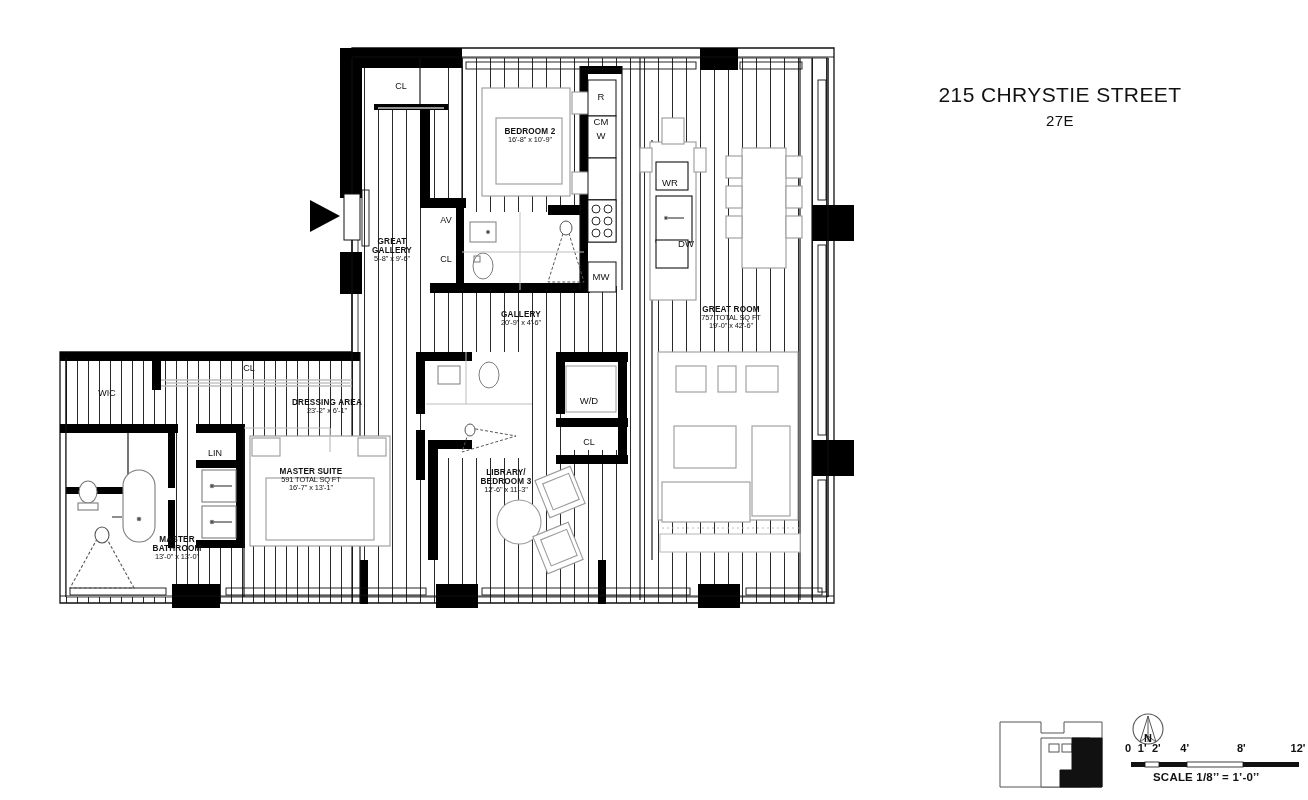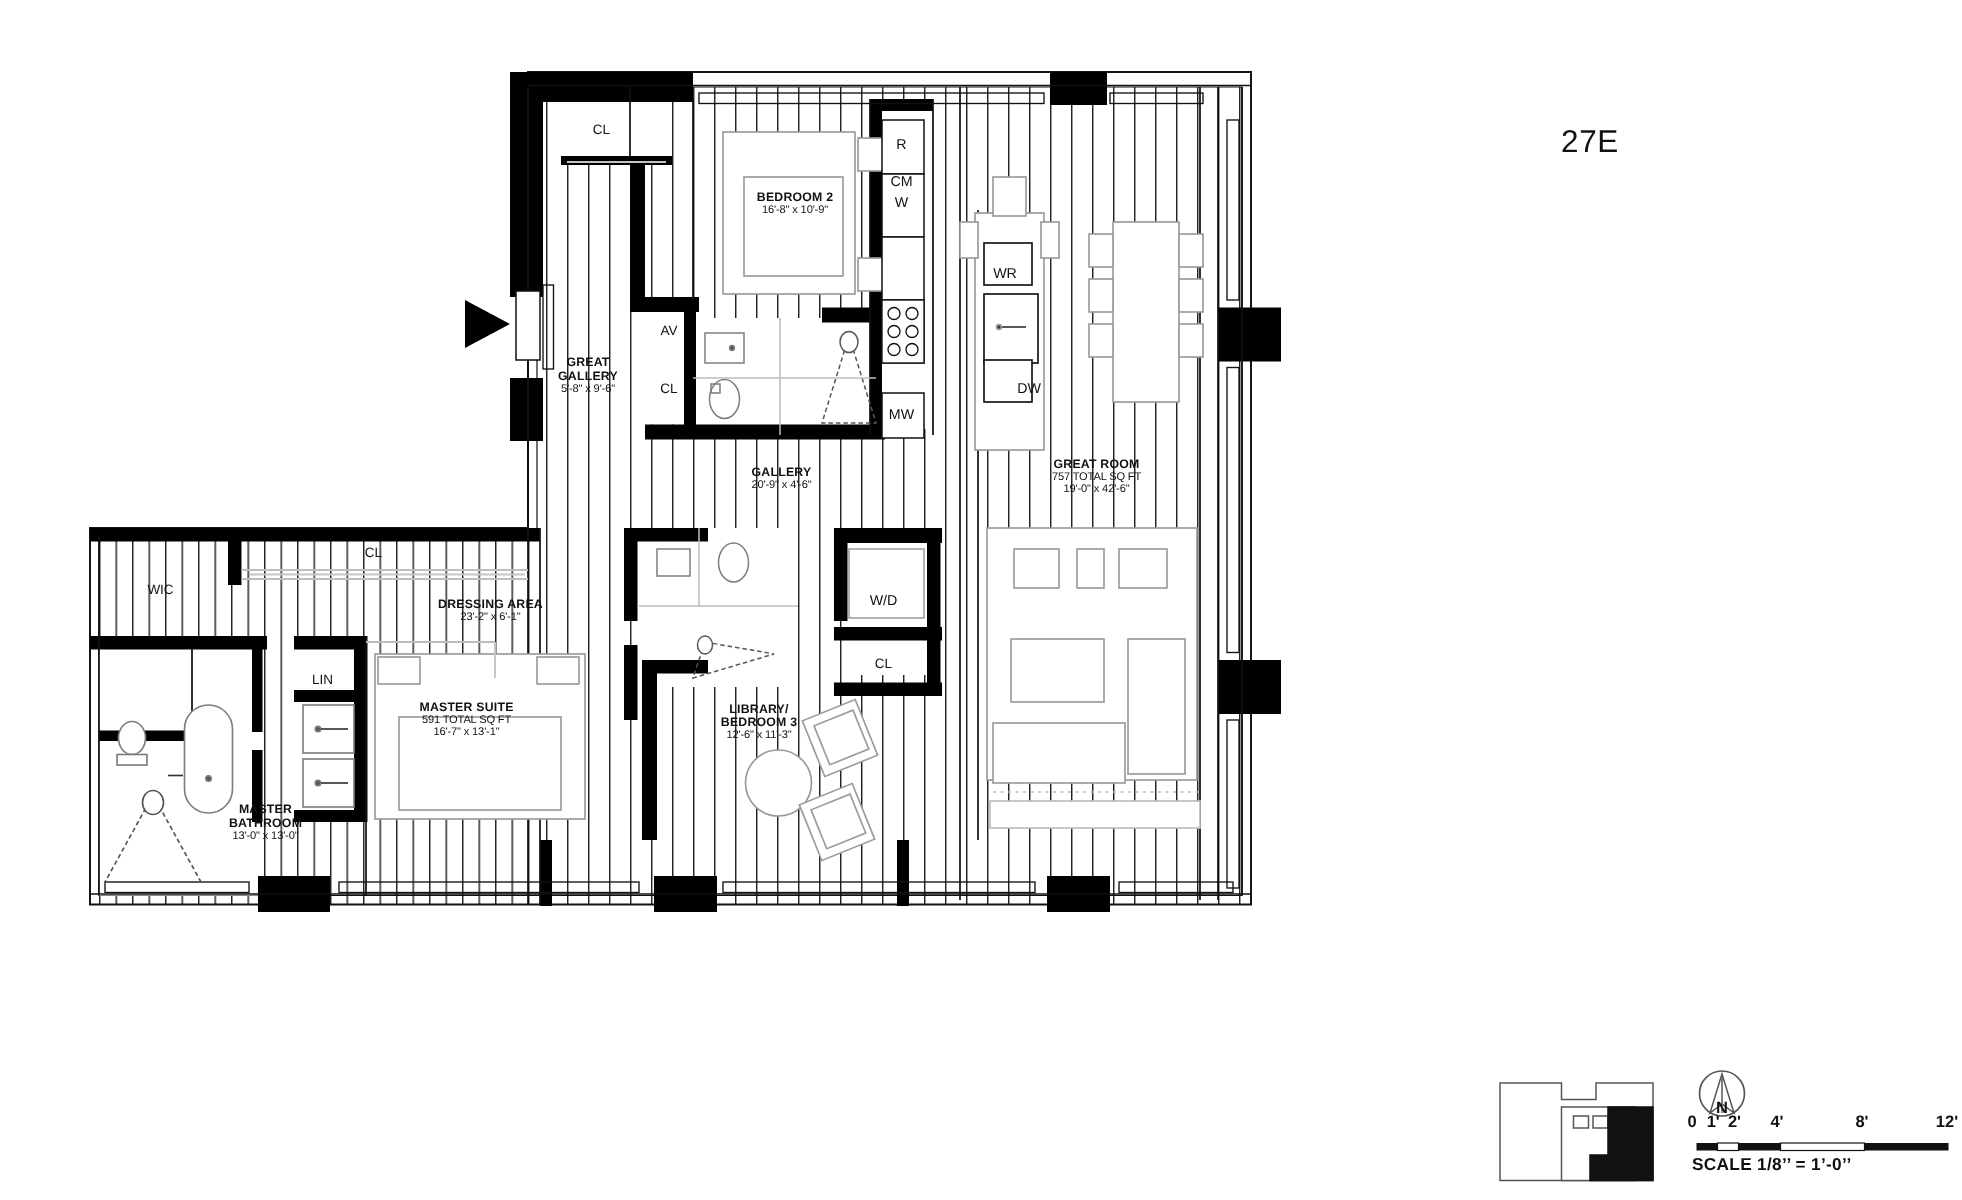--- a/index.html
+++ b/index.html
@@ -34,21 +34,21 @@
     text-align: center;
     color: #111111;
   }
   .title-line1 {
     font-size: 21px;
     letter-spacing: 0.4px;
     line-height: 26px;
     white-space: nowrap;
   }
   .title-line2 {
-    font-size: 21px;
+    font-size: 15px;
     letter-spacing: 0.4px;
     line-height: 26px;
   }
   .scale-block {
     position: absolute;
     left: 1128px;
     top: 742px;
     width: 170px;
   }
   .scale-ticklabels {
@@ -64,20 +64,21 @@
     transform: translateX(-50%);
     white-space: nowrap;
   }
   .scale-caption {
     margin-top: 15px;
     font-size: 11.5px;
     font-weight: bold;
     color: #111;
     white-space: nowrap;
     letter-spacing: 0.2px;
+    margin-left: 25px;
   }
   .room-label {
     position: absolute;
     text-align: center;
     color: #111111;
     line-height: 1.12;
     white-space: nowrap;
     transform: translateX(-50%);
   }
   .room-name {
@@ -380,20 +381,21 @@
     </g>
 
     <g stroke="#c4c4c4" stroke-width="1.3" fill="none">
       <line x1="378" y1="108" x2="444" y2="108"></line>
       <line x1="166" y1="383" x2="350" y2="383"></line>
       <line x1="330" y1="428" x2="330" y2="452"></line>
     </g>
   </svg>
 
   <div class="title-block">
+    <div class="title-line1">215 CHRYSTIE STREET</div>
     <div class="title-line2">27E</div>
   </div>
 
   <div id="room-labels">
       <div class="room-label" style="left: 530px; top: 127px; text-align: center;">
         <div class="room-name">BEDROOM 2</div>
         <div class="room-sub">16'-8" x 10'-9"</div>
       </div>
       <div class="room-label" style="left: 392px; top: 237px;">
         <div class="room-name">GREAT</div>
@@ -437,21 +439,21 @@
       <div class="closet-label" style="left: 107px; top: 393px;">WIC</div>
       <div class="closet-label" style="left: 215px; top: 453px;">LIN</div>
       <div class="closet-label" style="left: 589px; top: 442px;">CL</div>
     </div>
   <div id="appliance-labels">
       <div class="appliance-label" style="left: 601px; top: 97px;">R</div>
       <div class="appliance-label" style="left: 601px; top: 122px;">CM</div>
       <div class="appliance-label" style="left: 601px; top: 136px;">W</div>
       <div class="appliance-label" style="left: 601px; top: 277px;">MW</div>
       <div class="appliance-label" style="left: 670px; top: 183px;">WR</div>
-      <div class="appliance-label" style="left: 670px; top: 260px; padding-left: 32px;">DW</div>
+      <div class="appliance-label" style="left: 670px; top: 244px; padding-left: 32px;">DW</div>
       <div class="appliance-label" style="left: 589px; top: 401px;">W/D</div>
     </div>
 
   <svg class="plan" viewBox="0 0 1308 800">
 
     <g stroke="#555555" stroke-width="1" fill="#ffffff">
       <path d="M1000,722 L1041,722 L1041,733 L1064,733 L1064,722 L1102,722 L1102,787 L1000,787 Z"></path>
       <path d="M1041,738 L1090,738 L1090,787 L1041,787 Z" fill="#ffffff"></path>
       <rect x="1049" y="744" width="10" height="8"></rect>
       <rect x="1062" y="744" width="10" height="8"></rect>

